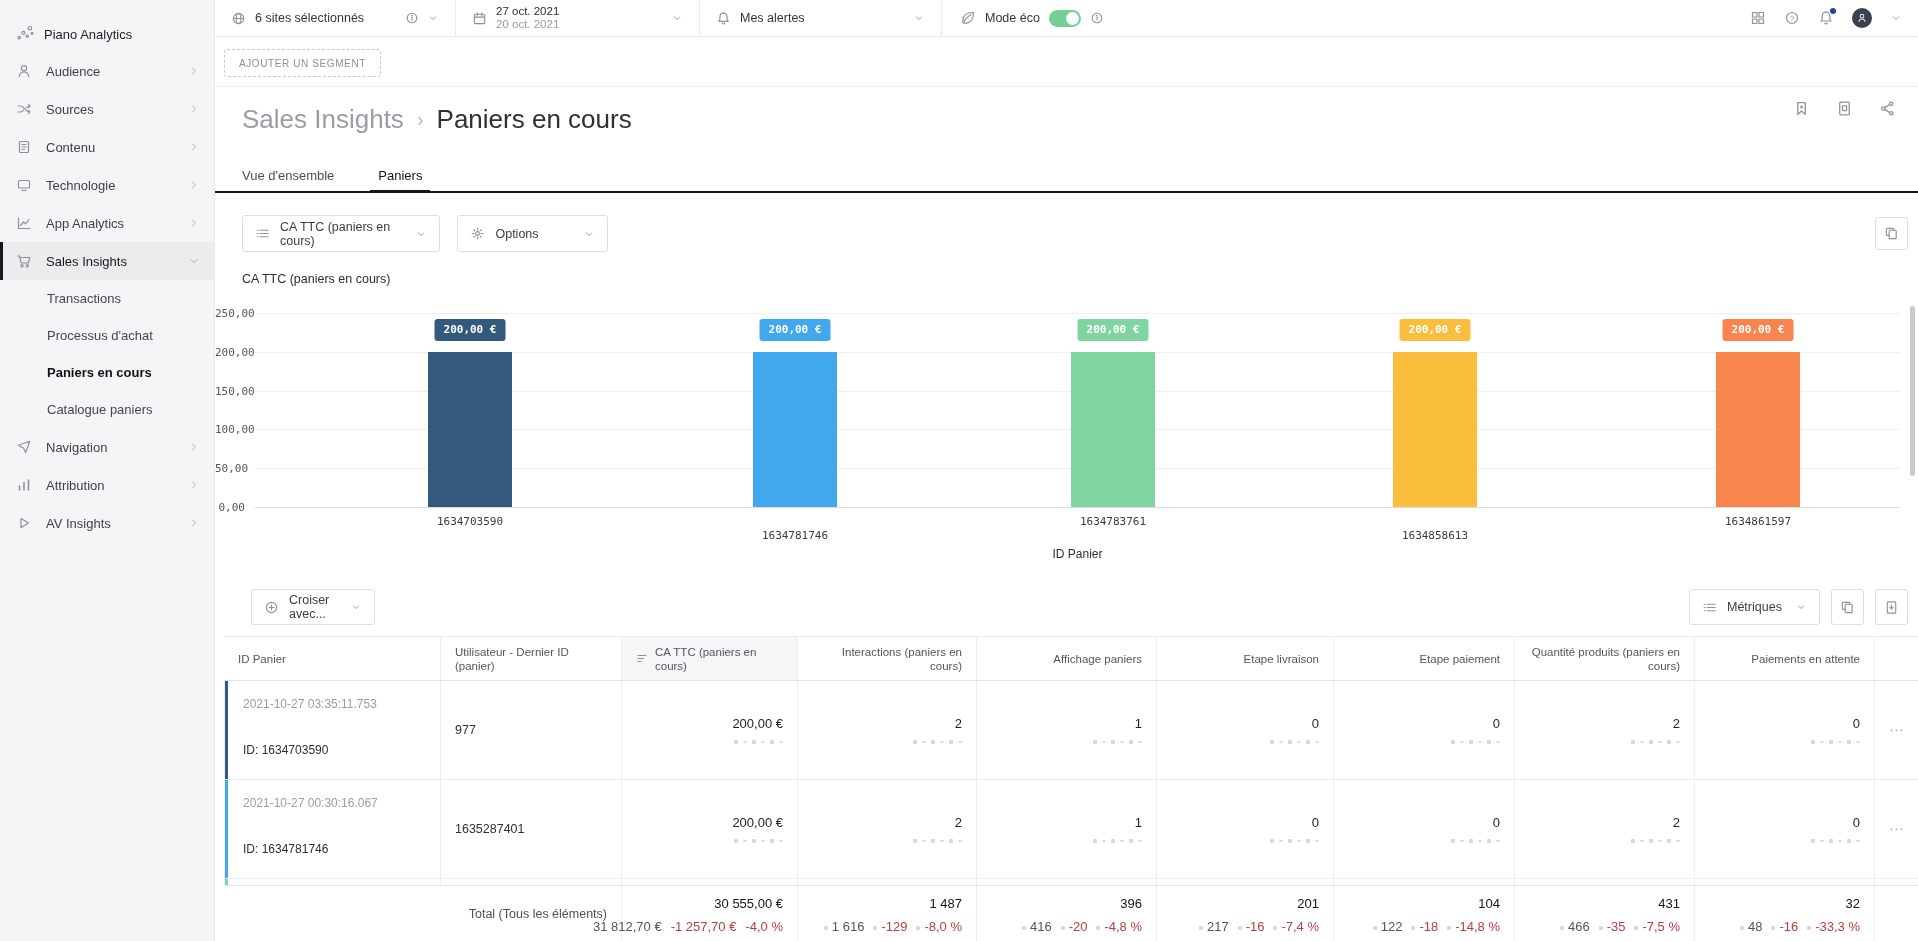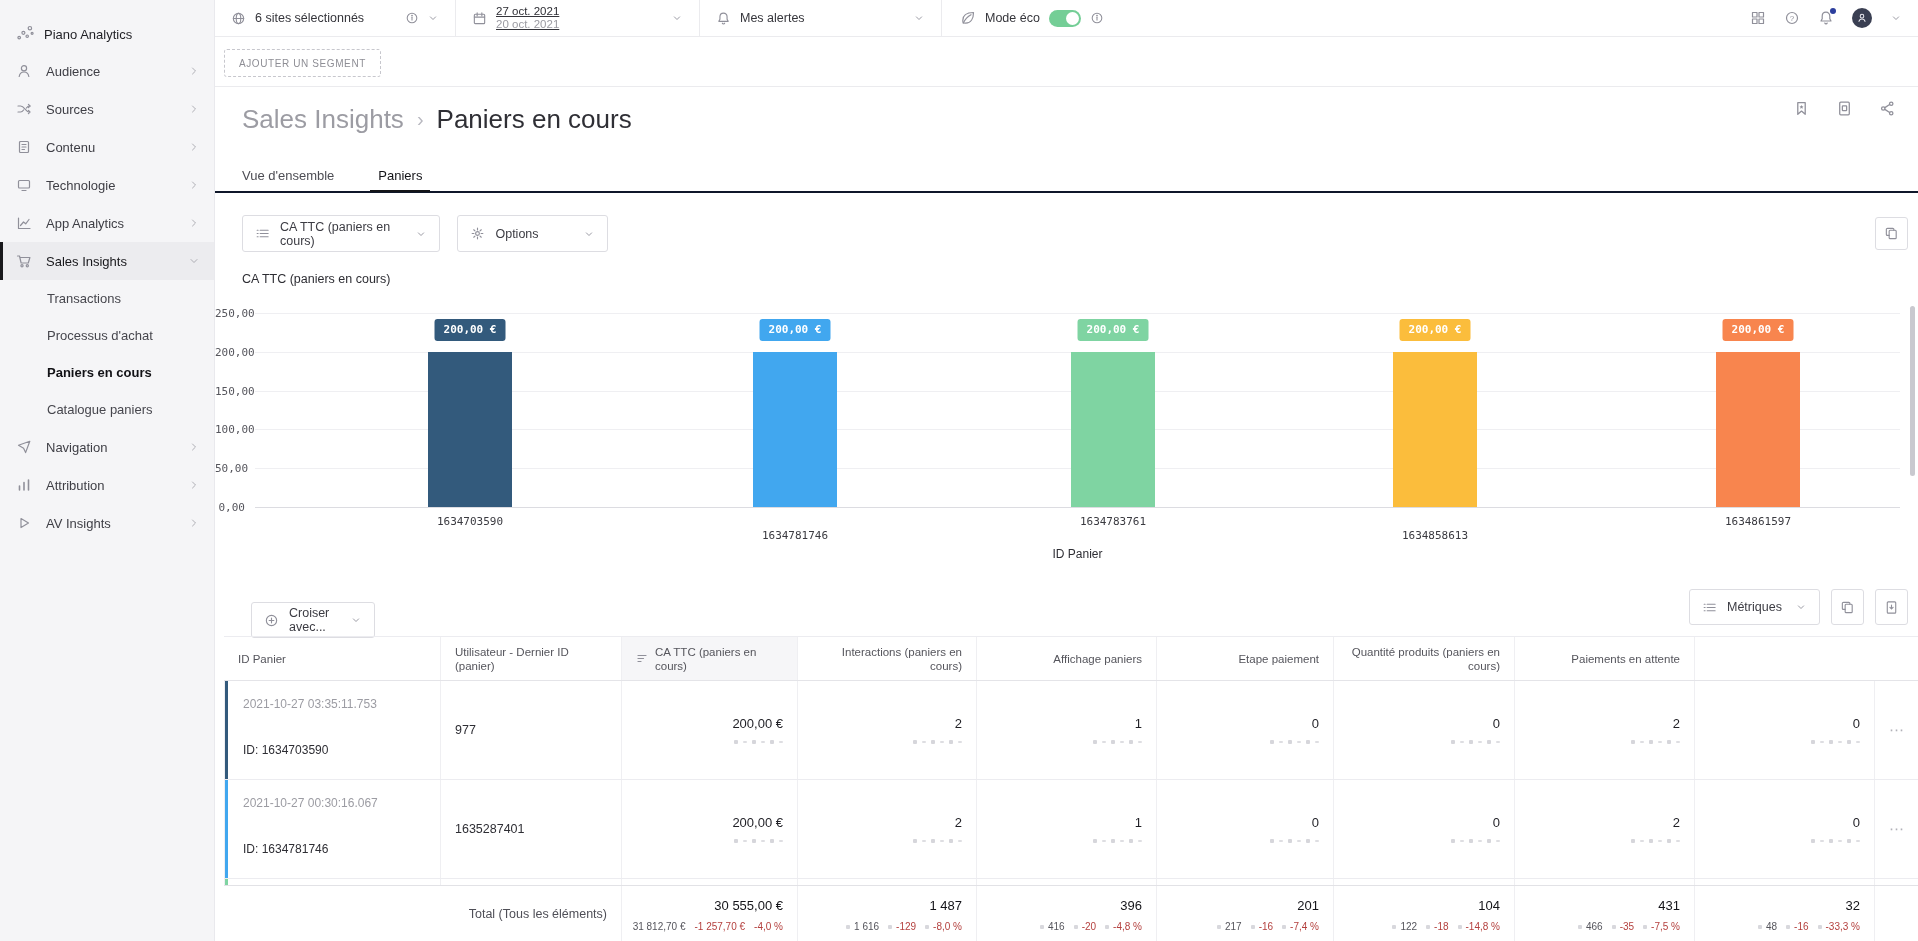--- a/index.html
+++ b/index.html
@@ -20,21 +20,21 @@
   .nav-sub-item.active{color:#121216;font-weight:700;}
 
   
   .main{position:absolute;left:215px;top:0;right:0;bottom:0;background:#fff;}
 
   
   .topbar{position:absolute;top:0;left:0;right:0;height:37px;border-bottom:1px solid #ebebee;display:flex;align-items:stretch;box-sizing:border-box;}
   .tb-sec{display:flex;align-items:center;gap:9px;padding:0 16px;border-right:1px solid #ebebee;font-size:12.5px;color:#35353b;box-sizing:border-box;}
   .tb-sec .sub{margin-left:auto;display:flex;align-items:center;gap:8px;}
   .tb-sites{width:241px;}
-  .tb-dates{width:244px;text-decoration:underline;}
+  .tb-dates{width:244px;}
   .tb-alerts{width:242px;}
   .tb-eco{border-right:none;padding:0 18px;}
   .date-stack{line-height:13px;font-size:11.5px;}
   .date-stack .d1{color:#2e2e34;}
   .date-stack .d2{color:#9b9ba2;}
   .toggle{width:32px;height:17px;border-radius:9px;background:#cfcfd4;position:relative;cursor:pointer;}
   .toggle .knob{position:absolute;top:2px;right:2px;width:13px;height:13px;border-radius:50%;background:#fff;}
   .tb-right{margin-left:auto;display:flex;align-items:center;gap:18px;padding-right:16px;}
   .bell-wrap{position:relative;}
   .bell-wrap .dot{position:absolute;top:-2px;right:-2px;width:6px;height:6px;border-radius:50%;background:#2c3e9d;}
@@ -80,21 +80,21 @@
   .bar{position:absolute;bottom:0;width:84px;}
   .b0{left:173px}.b1{left:498px}.b2{left:816px}.b3{left:1138px}.b4{left:1461px}
   .badge{position:absolute;top:-33px;left:50%;transform:translateX(-50%);height:22px;padding:0 9px;border-radius:3px;display:flex;align-items:center;color:#fff;font-family:"DejaVu Sans Mono",monospace;font-size:11px;font-weight:700;white-space:nowrap;}
   .xcat{position:absolute;transform:translateX(-50%);font-family:"DejaVu Sans Mono",monospace;font-size:11px;color:#3a3a40;white-space:nowrap;}
   .x0{left:255px;top:215px}.x1{left:580px;top:229px}.x2{left:898px;top:215px}.x3{left:1220px;top:229px}.x4{left:1543px;top:215px}
   .xtitle{position:absolute;top:247px;left:40px;width:1645px;text-align:center;font-size:12px;color:#2e2e34;}
   .scroll-thumb{position:absolute;right:3px;top:306px;width:5px;height:170px;border-radius:3px;background:#c9c9cf;cursor:pointer;}
 
   
   .table-toolbar{position:absolute;top:589px;left:0;right:10px;height:38px;}
-  #cross-btn{position:absolute;left:36px;top:0;width:124px;height:36px;margin-top:13px;}
+  #cross-btn{position:absolute;left:36px;top:0;width:124px;height:36px;}
   .tt-right{position:absolute;right:0;top:0;display:flex;gap:11px;align-items:center;}
   #metrics-btn{width:131px;height:36px;}
   .tt-right .icon-btn{position:static;width:33px;height:36px;}
 
   
   .grid{display:grid;grid-template-columns:216px 181px 176px 179px 180px 177px 181px 180px 180px minmax(0,1fr);}
   .table{position:absolute;top:636px;left:9px;right:0;bottom:0;border-top:1px solid #ececf0;box-sizing:border-box;}
   .thead{height:44px;border-bottom:1px solid #e4e4e8;box-sizing:border-box;}
   .th{display:flex;align-items:center;justify-content:flex-end;gap:7px;text-align:right;padding:4px 14px;font-size:11.5px;line-height:14px;color:#55555c;border-left:1px solid #efeff2;box-sizing:border-box;cursor:pointer;}
   .th.left{justify-content:flex-start;text-align:left;}
@@ -112,21 +112,21 @@
   .val{font-size:13px;color:#1f1f25;}
   .spark{display:flex;align-items:center;gap:5px;}
   .spark i{display:block;background:#d6d6db;border-radius:1px;}
   .spark .sq{width:4px;height:4px;}
   .spark .dash{width:4px;height:2px;background:#dedee2;}
   .td-actions{display:flex;align-items:center;justify-content:center;color:#b1b1b8;font-size:15px;cursor:pointer;}
   .tfoot{position:absolute;left:0;right:0;bottom:0;height:56px;border-top:1px solid #e2e2e6;background:#fff;box-sizing:border-box;}
   .tf-label{grid-column:1/3;display:flex;align-items:center;justify-content:flex-end;padding-right:14px;font-size:12.5px;color:#4f4f57;}
   .tf-cell{border-left:1px solid #efeff2;display:flex;flex-direction:column;align-items:flex-end;justify-content:center;gap:8px;padding:2px 14px 0;box-sizing:border-box;}
   .tf-val{font-size:13px;color:#141419;}
-  .tf-sub{display:flex;align-items:flex-end;gap:9px;font-size:10px;white-space:nowrap;}
+  .tf-sub{display:flex;align-items:flex-end;gap:9px;font-size:13px;white-space:nowrap;}
   .tf-prev{color:#55555c;}
   .tf-neg{color:#b4403e;}
   .bullets .tf-sub span::before{content:"";display:inline-block;width:4px;height:4px;background:#d8d8dd;border-radius:1px;margin-right:4px;vertical-align:1px;}
 </style>
 </head>
 <body>
 
 <div class="stage">
 
   <aside class="sidebar">
@@ -568,20 +568,21 @@
         <div class="th sorted">
           <span class="ic">
               <svg width="12" height="12" viewBox="0 0 12 12">
                 <path d="M2 2.5h8M2 5.5h5.5M2 8.5h3"></path>
               </svg>
             </span>
           <span>CA TTC (paniers en cours)</span>
         </div>
         <div class="th">Interactions (paniers en cours)</div>
         <div class="th">Affichage paniers</div>
+        <div class="th">Etape livraison</div>
         <div class="th">Etape paiement</div>
         <div class="th">Quantité produits (paniers en cours)</div>
         <div class="th">Paiements en attente</div>
         <div class="th"></div>
       </div>
 
       <div class="tbody">
 
         <div class="trow grid">
           <span class="row-accent" style="background: rgb(51, 90, 124);"></span>

